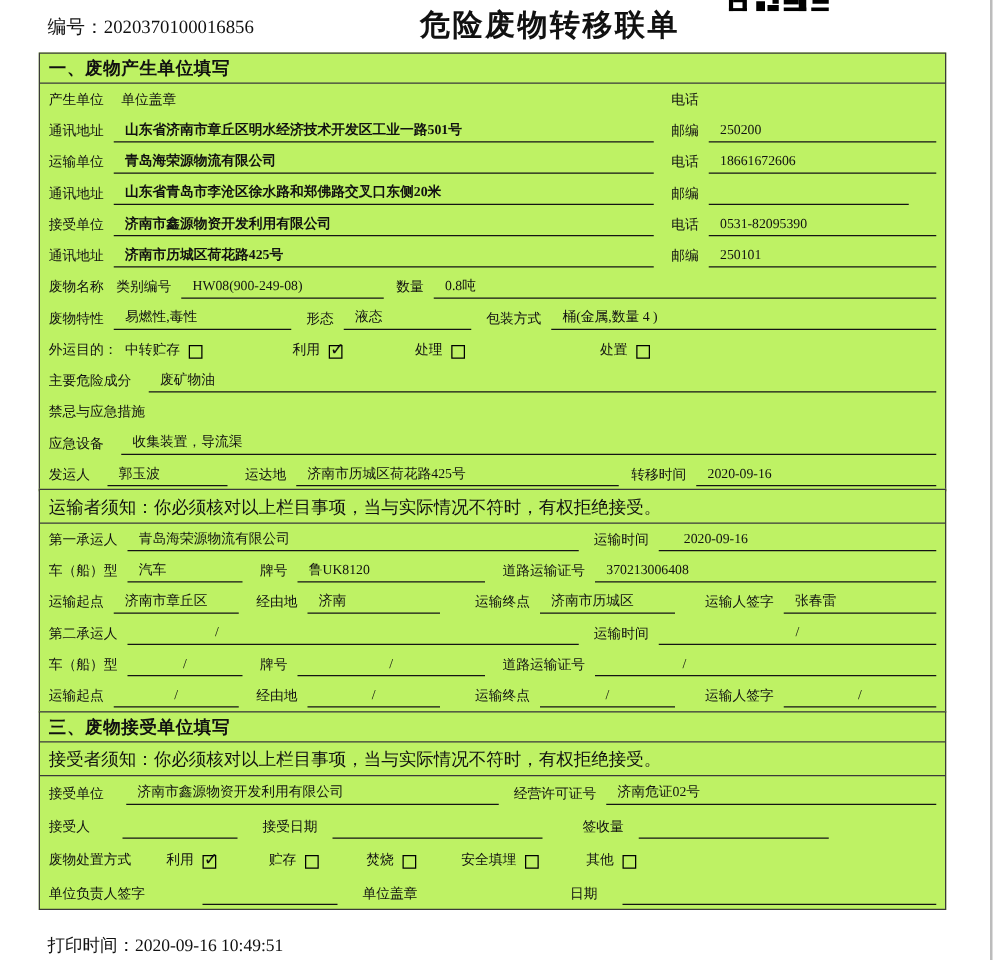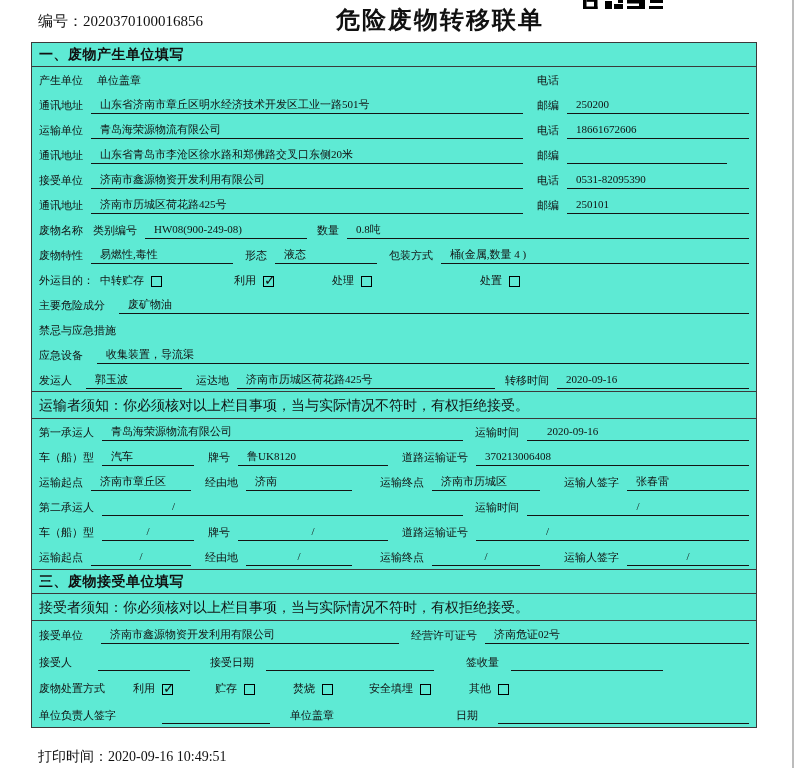--- a/index.html
+++ b/index.html
@@ -9,36 +9,36 @@
 
   
   .topbar { position:absolute; top:0; left:0; width:100%; height:42px; }
   .docno { position:absolute; left:38px; top:12px; font-size:15px; white-space:nowrap; }
   .doc-title { position:absolute; left:336px; top:4px; font-size:24px; font-weight:700;
     letter-spacing:2px; white-space:nowrap; }
   .qr { position:absolute; left:583px; top:0; }
 
   
   .form { position:absolute; left:31px; top:42px; width:726px; }
-  .sec { border:1.6px solid #3a3a3a; background:#5eead4; }
+  .sec { border:1.6px solid #3a3a3a; background:#bef264; }
   .sec + .sec { margin-top:-1.6px; }
   .sec-title { height:24px; padding:3px 0 0 7px; font-size:14px; font-weight:700;
     border-bottom:1.5px solid #3a3a3a; letter-spacing:.5px; }
   .notice { height:27px; padding:5px 0 0 7px; font-size:14px;
     border-bottom:1.4px solid #3a3a3a; white-space:nowrap; }
   .row { display:flex; align-items:flex-end; height:25px; padding:0 7px 3px 7px;
     font-size:11px; white-space:nowrap; }
   .s3 .row { height:26.5px; }
   .lbl { flex-shrink:0; line-height:17px; }
   .val { border-bottom:1.2px solid #141414; padding:0 4px 0 9px; line-height:17px;
     min-height:17px; flex-shrink:0; overflow:hidden; }
   .grow { flex:1 1 auto; min-width:0; }
   .ctr { text-align:center; padding:0; }
   .sl { padding-left:70px; }
-  .mr14 { margin-right:14px; }
+  .mr14 { margin-right:14px;font-weight:bold; }
   .rg { width:212px; flex-shrink:0; display:flex; align-items:flex-end; }
   .rg .val { margin-left:8px; }
   .cb { display:inline-block; width:11px; height:11px; border:1.4px solid #000;
     margin-left:7px; margin-bottom:2px; position:relative; flex-shrink:0; }
   .cb[data-checked="true"]::after { content:"✓"; position:absolute; left:0px; top:-5px;
     font-size:14px; font-weight:700; font-family:"DejaVu Sans",sans-serif; }
 
   .printline { position:absolute; left:38px; top:748px; font-size:14px; }
   .page-edge { position:absolute; right:2px; top:0; width:2px; height:768px; background:#bcbcbc; }
 </style>

